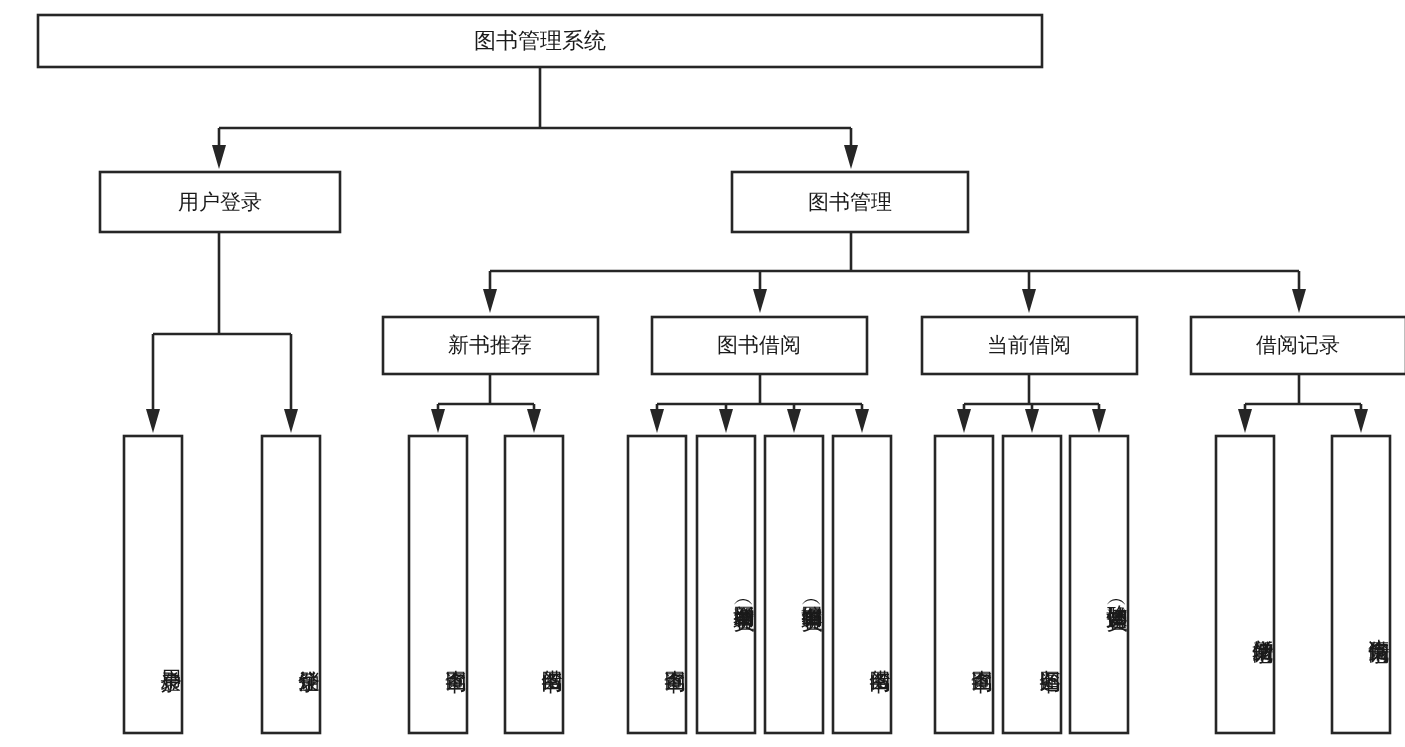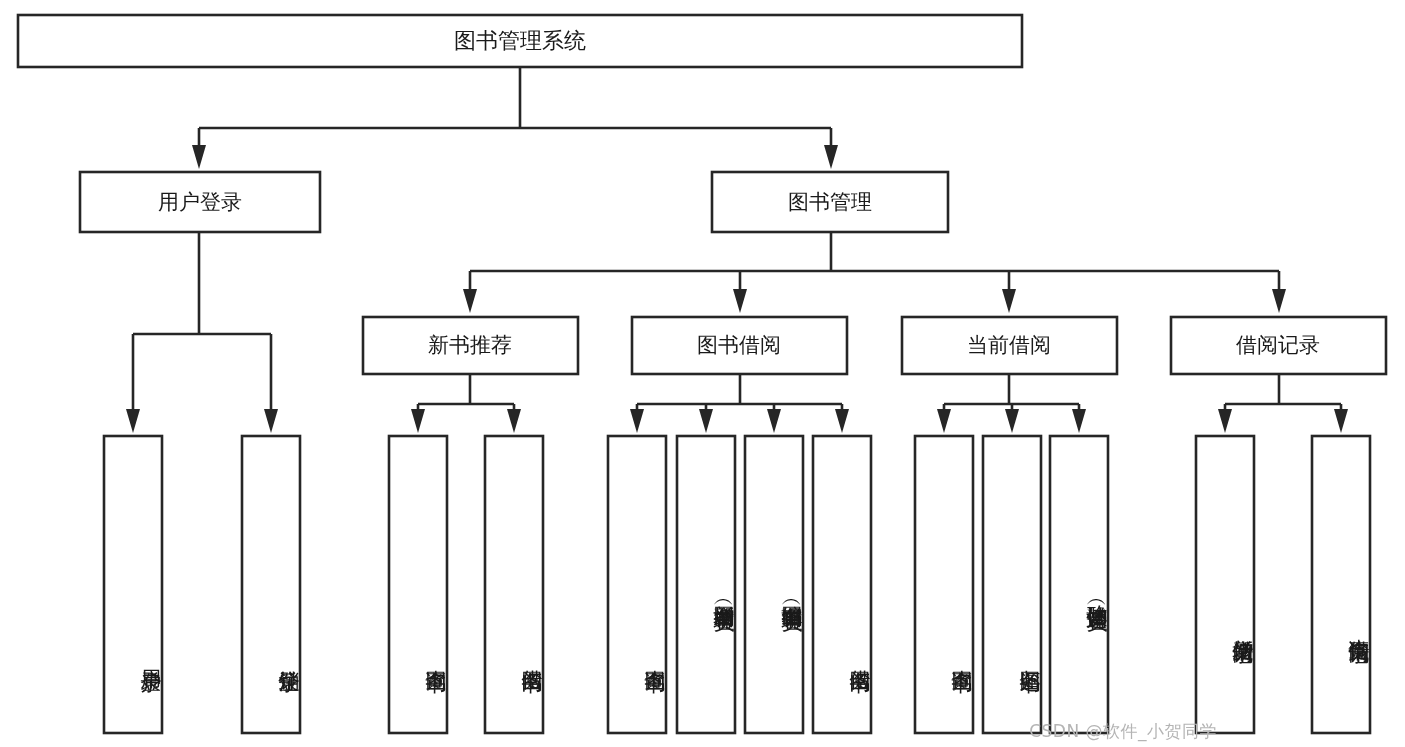--- a/index.html
+++ b/index.html
@@ -11,20 +11,21 @@
     width: 1405px;
     height: 747px;
     font-family: "DejaVu Sans", "Liberation Sans", sans-serif;
     overflow: hidden;
   }
   #diagram-root {
     position: relative;
     width: 1225px;
     height: 747px;
     background: #ffffff;
+    margin-left: 20px;
   }
   svg#tree-svg {
     position: absolute;
     left: 0;
     top: 0;
     width: 1405px;
     height: 747px;
     display: block;
   }
   .node-box {
@@ -211,15 +212,14 @@
   <div class="vlabel" style="left:745px; top:436px; width:58px; height:297px; padding-top:8px;">编辑图书（管理员）</div>
   <div class="vlabel" style="left:813px; top:436px; width:58px; height:297px; padding-top:70px;">借阅图书</div>
 
   <div class="vlabel" style="left:915px; top:436px; width:58px; height:297px; padding-top:70px;">查询图书</div>
   <div class="vlabel" style="left:983px; top:436px; width:58px; height:297px; padding-top:70px;">归还图书</div>
   <div class="vlabel" style="left:1050px; top:436px; width:58px; height:297px; padding-top:8px;">确认归还（管理员）</div>
 
   <div class="vlabel" style="left:1196px; top:436px; width:58px; height:297px; padding-top:40px;">新增借阅记录</div>
   <div class="vlabel" style="left:1312px; top:436px; width:58px; height:297px; padding-top:40px;">查询借阅记录</div>
 
-  <div class="watermark">CSDN @软件_小贺同学</div>
 
 </div>
 
 </body></html>

